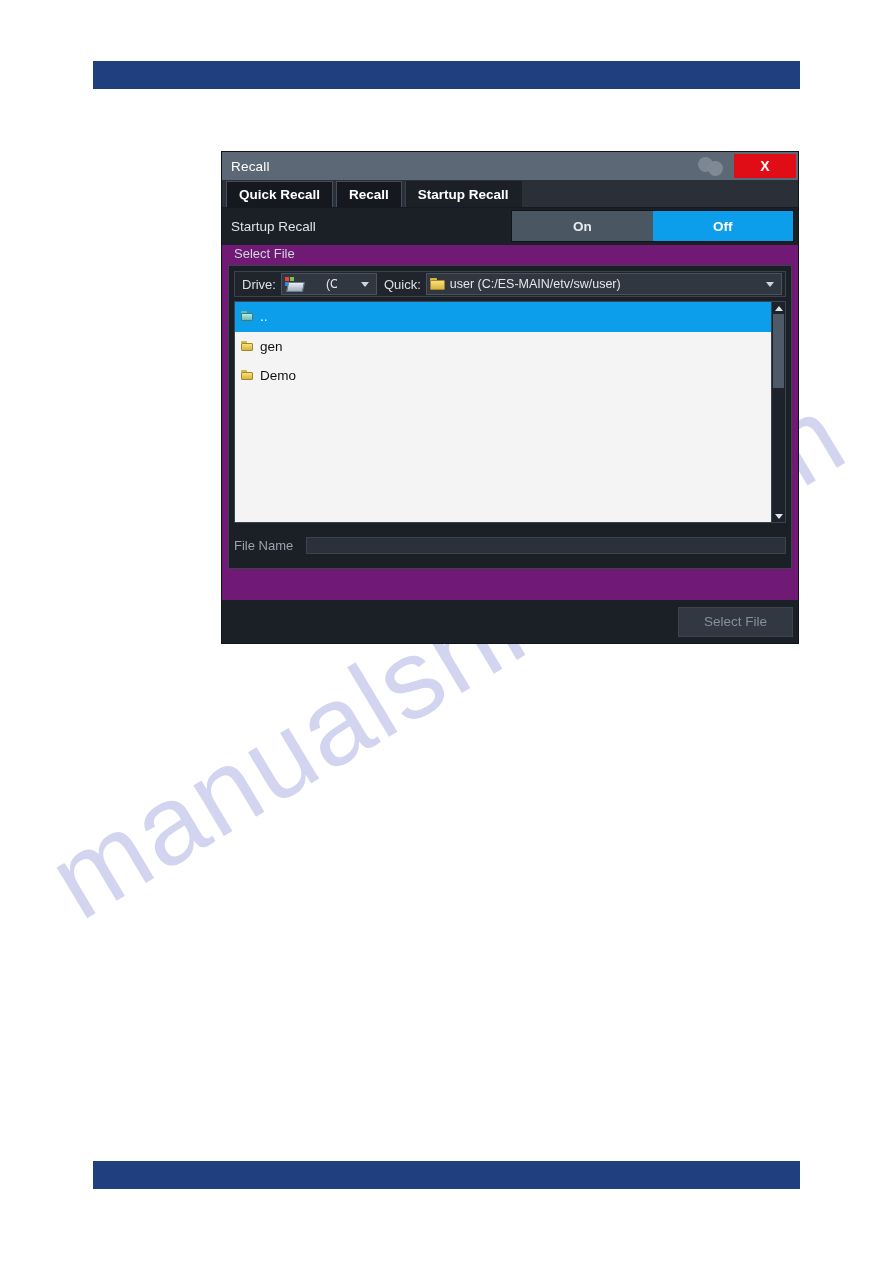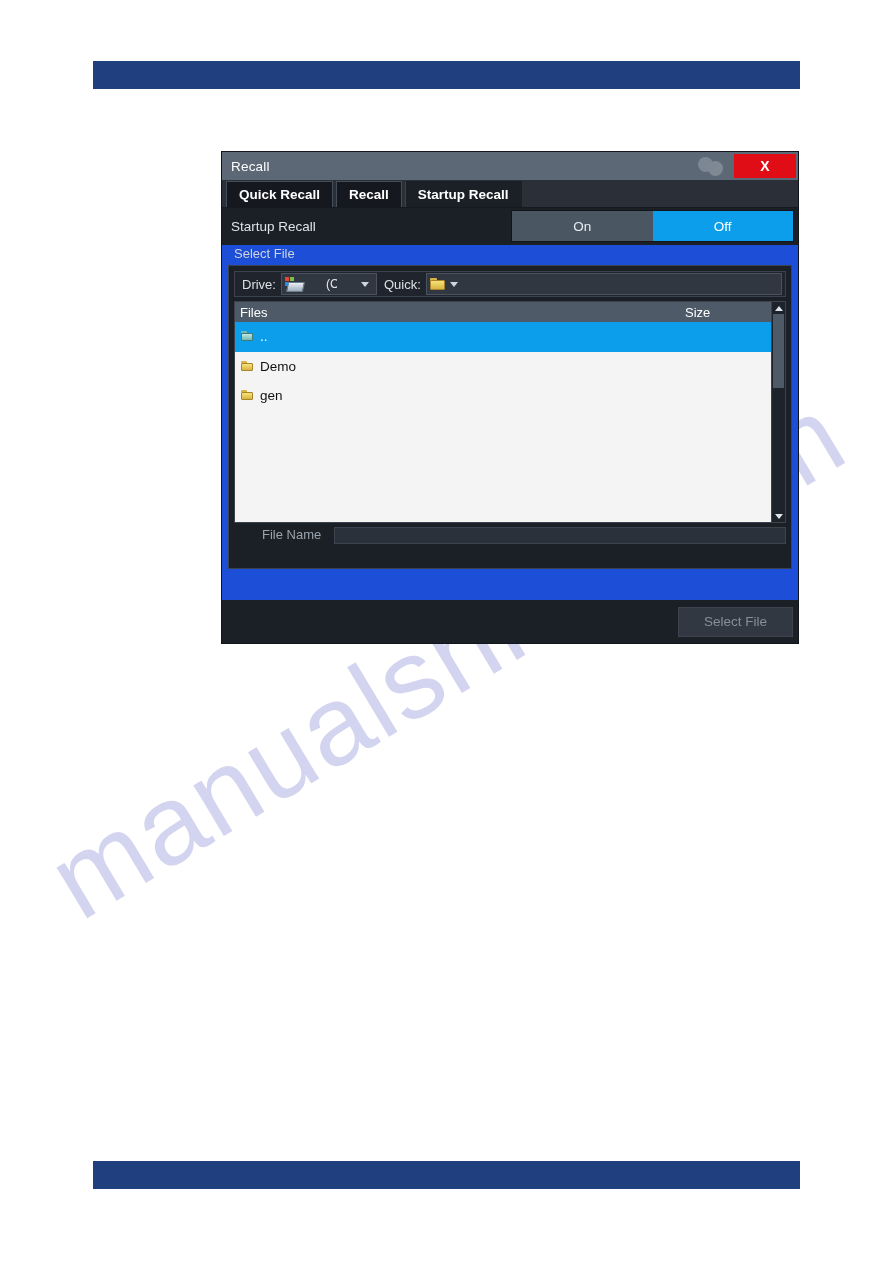--- a/index.html
+++ b/index.html
@@ -45,21 +45,21 @@
   .page-bar.header { top: 61px; }
   .page-bar.footer { top: 1161px; }
 
   
   .dialog {
     position: absolute;
     left: 221px;
     top: 151px;
     width: 578px;
     height: 493px;
-    background: #1d4ed8;
+    background: #701a75;
     border: 1px solid #11141a;
     box-sizing: border-box;
     z-index: 10;
     font-size: 13px;
   }
 
   
   .titlebar {
     position: relative;
     height: 28px;
@@ -154,20 +154,21 @@
     align-items: center;
     flex: 1;
   }
   .toggle {
     display: flex;
     align-items: stretch;
     width: 283px;
     margin: 2px 4px 3px 0;
     border: 1px solid #11141a;
     box-sizing: border-box;
+    font-weight: bold;
   }
   .toggle-opt {
     flex: 1;
     display: flex;
     align-items: center;
     justify-content: center;
     font-size: 13.5px;
     color: #e8ecf1;
     background: #4b5663;
     cursor: pointer;
@@ -368,24 +369,23 @@
     position: absolute;
     left: 1px; right: 1px; top: 0;
     height: 74px;
     background: #4e5a67;
     cursor: pointer;
   }
 
   
   .fieldrow {
     display: flex;
-    align-items: flex-start;
+    align-items: center;
     height: 36px;
     margin-top: 4px;
-    margin-left: 28px;
   }
   .field-label {
     width: 72px;
     color: #9aa3ad;
     font-size: 13px;
     display: flex;
     align-items: center;
     flex: none;
   }
   .field-input {
@@ -475,56 +475,53 @@
           </span>
           <span class="combo-text">(C:) OS</span>
           <span class="caret"></span>
         </div>
         <span class="pathbar-label">Quick:</span>
         <div class="combo path">
           <span class="folder-icon">
             <span class="tab-top"></span>
               <span class="front"></span>
           </span>
+          <span class="combo-text">user (C:/ES-MAIN/etv/sw/user)</span>
           <span class="caret"></span>
         </div>
       </div>
 
       <div class="filelist-wrap">
         <div class="filelist">
-          <div class="filelist-head">
-            <span class="col-files">Files</span>
-            <span class="col-size">Size</span>
-          </div>
           <div class="filelist-body">
 
             <div class="file-row selected">
               <span class="folder-icon small selected">
                 <span class="tab-top"></span>
                   <span class="front"></span>
               </span>
               <span class="name">..</span>
             </div>
 
 
 
             <div class="file-row">
               <span class="folder-icon small">
                 <span class="tab-top"></span>
                   <span class="front"></span>
               </span>
-              <span class="name">Demo</span>
+              <span class="name">gen</span>
             </div>
 
             <div class="file-row">
               <span class="folder-icon small">
                 <span class="tab-top"></span>
                   <span class="front"></span>
               </span>
-              <span class="name">gen</span>
+              <span class="name">Demo</span>
             </div>
 
 
 
           </div>
         </div>
 
         <div class="scrollbar">
           <div class="sb-arrow">
               <span class="up"></span>

